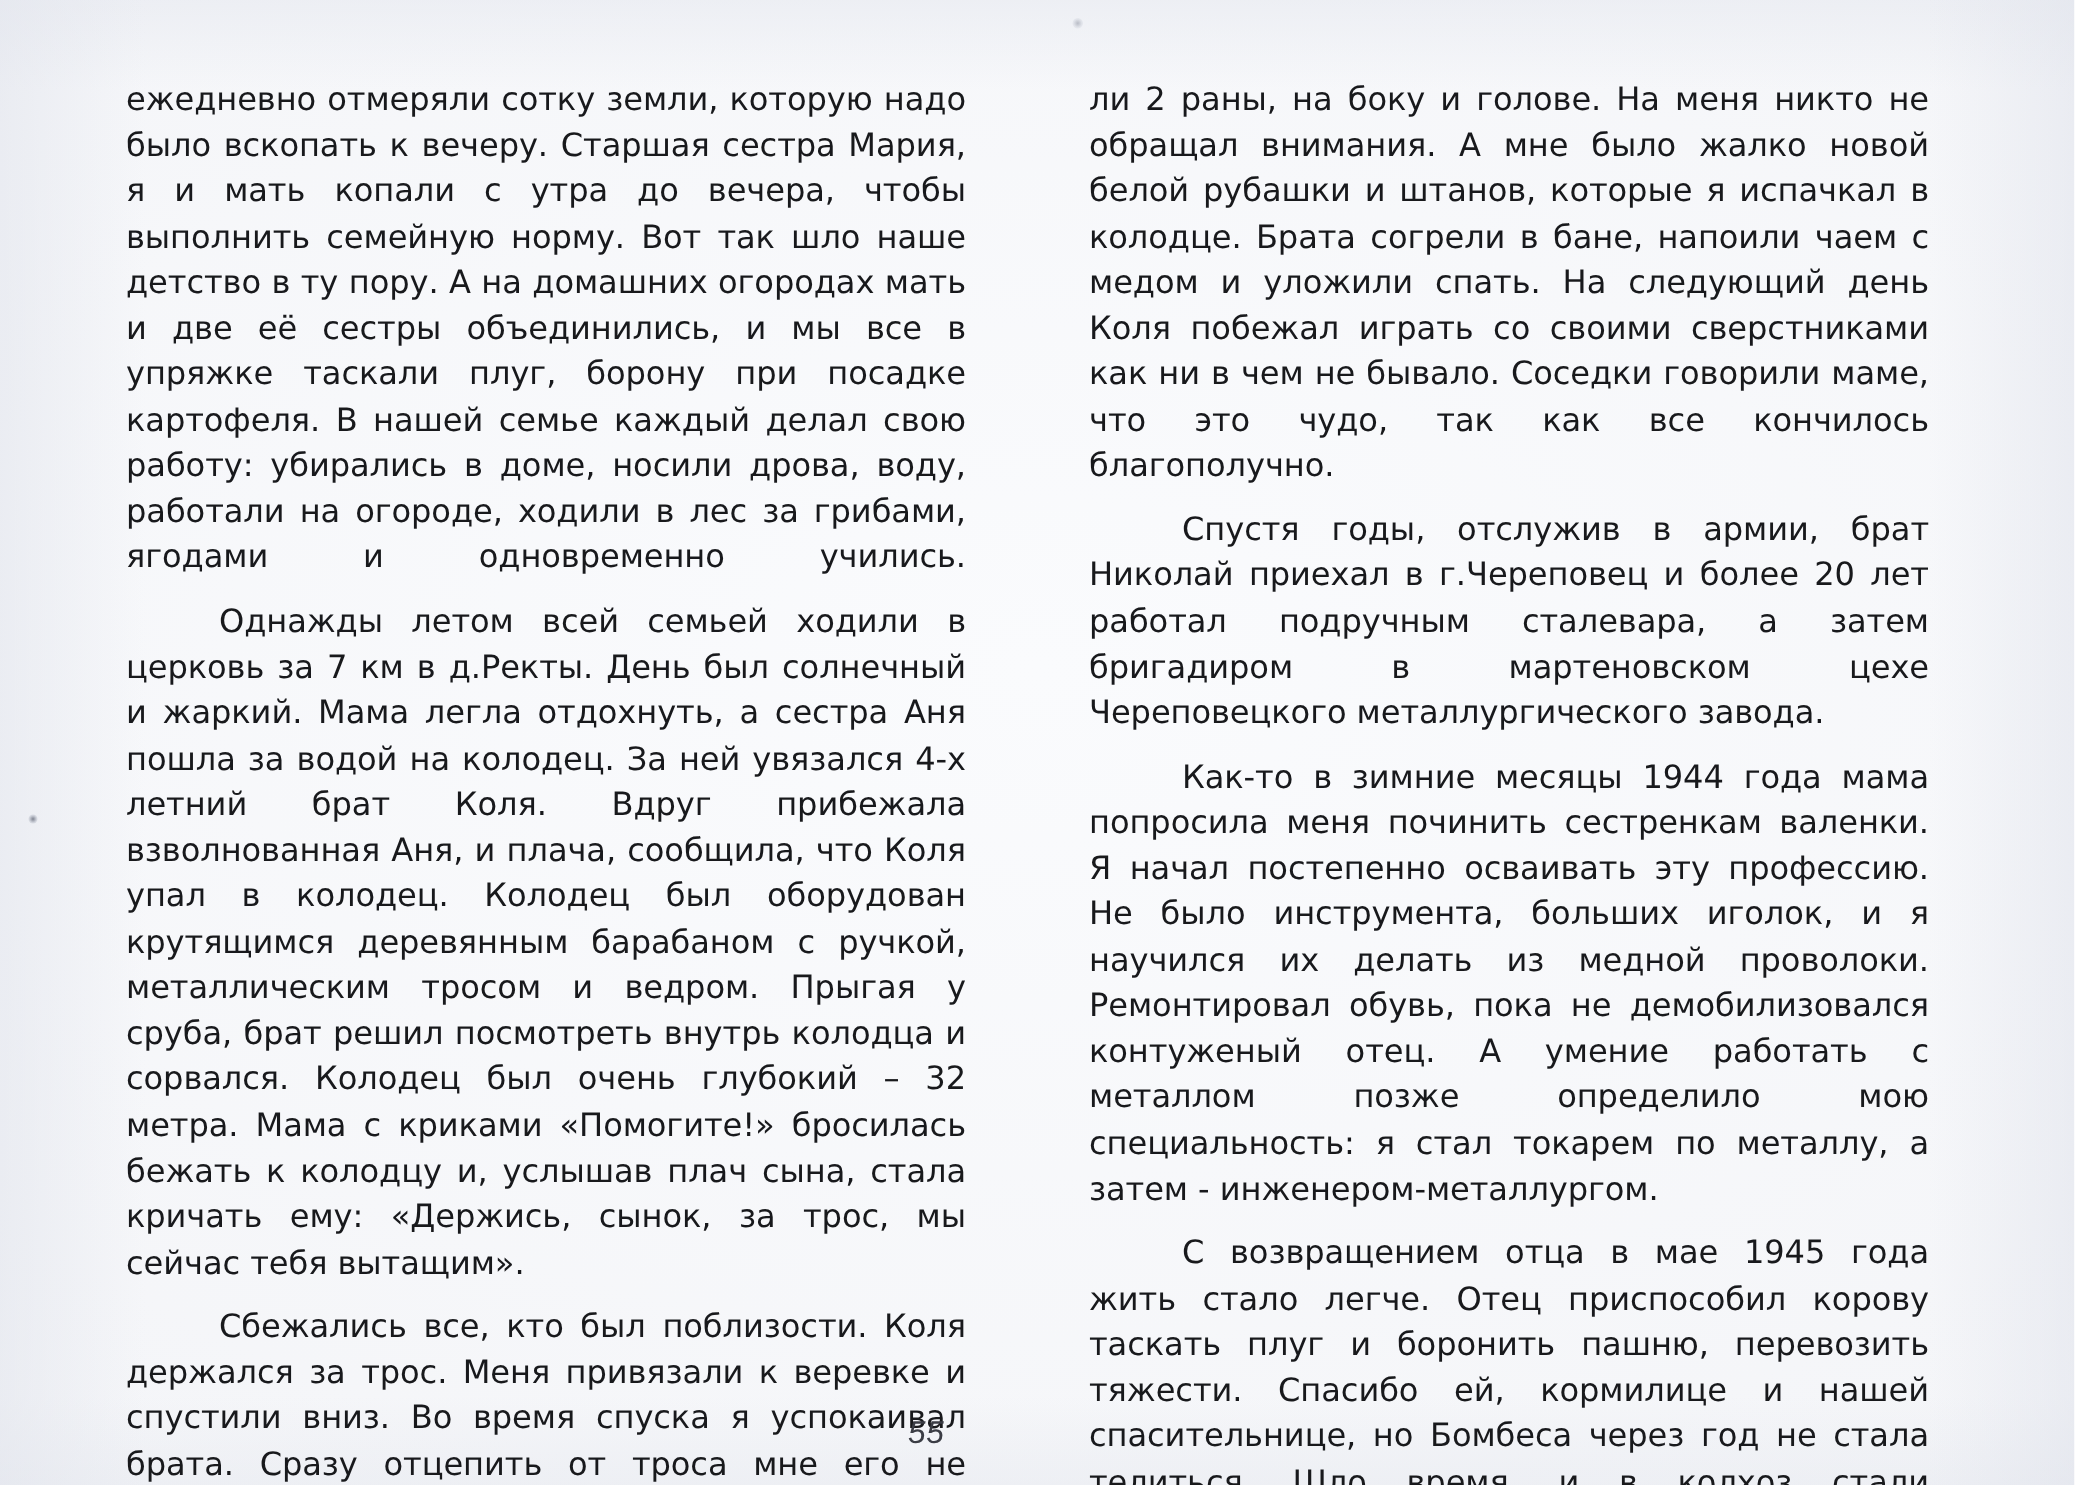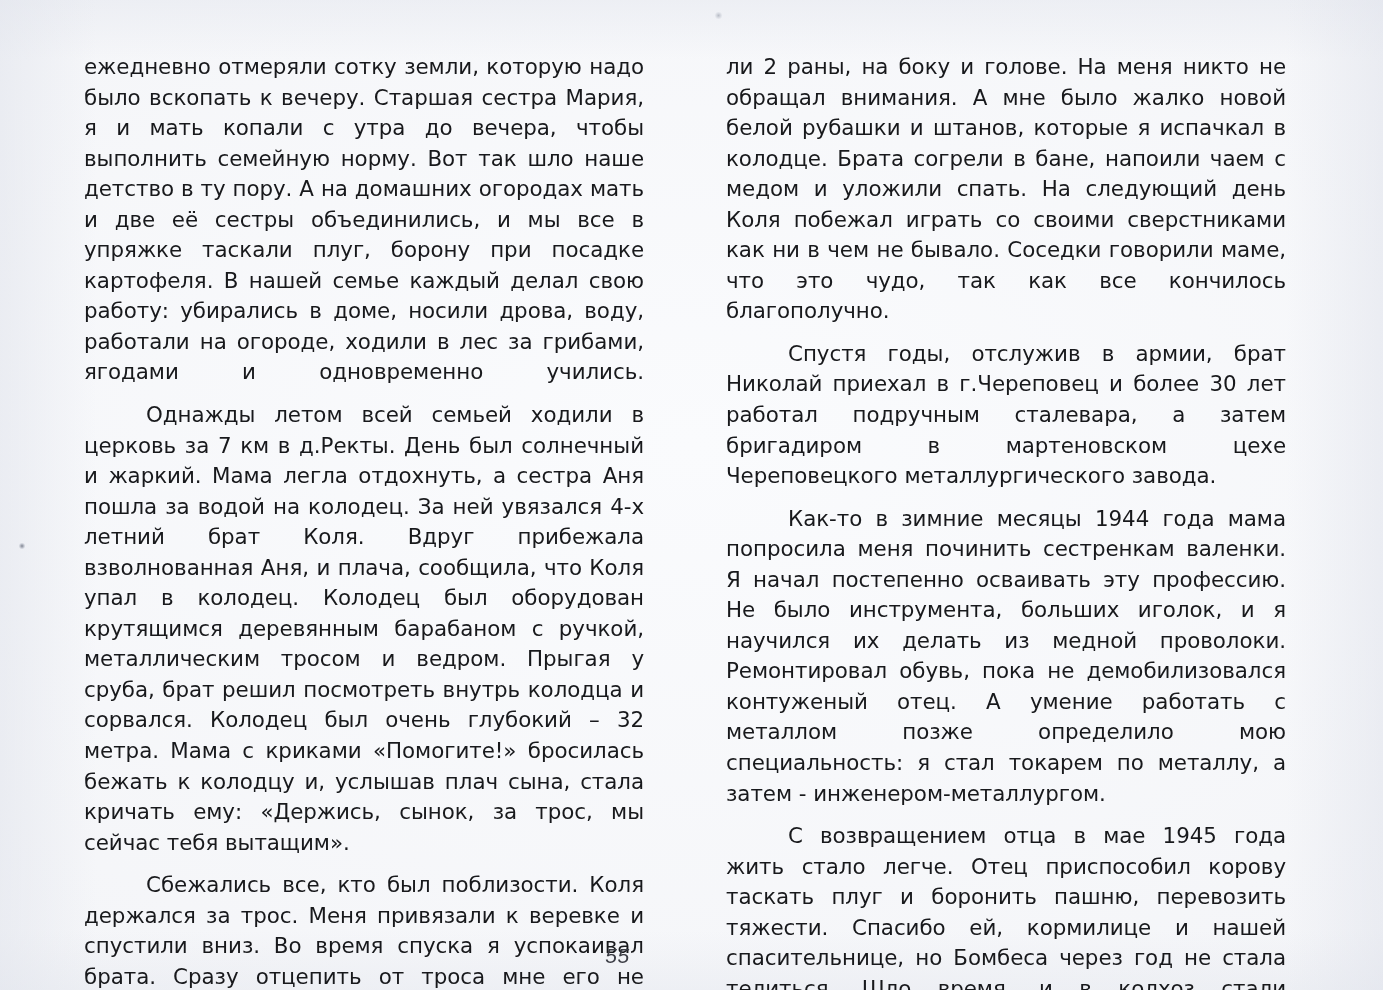--- a/index.html
+++ b/index.html
@@ -110,21 +110,21 @@
   <div id="columns">
 
     <div class="column left">
       <p class="cont">ежедневно отмеряли сотку земли, которую надо было вскопать к вечеру. Старшая сестра Мария,  я и мать копали с утра до вечера, чтобы выполнить семейную норму. Вот так шло наше детство в ту пору.  А на домашних огородах мать и две её сестры объединились,  и мы все в упряжке таскали плуг, борону при посадке картофеля. В нашей семье каждый делал свою работу: убирались в доме, носили дрова, воду, работали на огороде, ходили в лес за грибами, ягодами и одновременно учились.</p>
       <p class="indent">Однажды летом всей семьей ходили в церковь за 7 км в д.Ректы.  День был солнечный и жаркий. Мама легла отдохнуть, а сестра Аня пошла за водой на колодец. За ней увязался 4-х летний брат Коля. Вдруг прибежала взволнованная Аня, и плача, сообщила, что Коля упал в колодец.  Колодец был оборудован крутящимся деревянным барабаном с ручкой, металлическим тросом и ведром. Прыгая у сруба, брат решил посмотреть внутрь колодца и  сорвался.  Колодец был очень глубокий – 32 метра. Мама с криками «Помогите!» бросилась бежать к колодцу и,   услышав плач сына,   стала кричать ему: «Держись,  сынок,  за трос, мы сейчас тебя вытащим».</p>
       <p class="indent cont">Сбежались все, кто был поблизости. Коля держался за трос.   Меня привязали к веревке и спустили вниз. Во время спуска я успокаивал брата. Сразу отцепить от троса мне его не удалось, я отсоединял его ручки по пальчикам.   Наконец, он ухватился за меня, и я усадил его себе  на колени.  Сам я сидел на палке, привязанной к веревке. Во время подъема Коля крепко держался за меня. Когда нас подняли наверх,  все кинулись к брату. Он  дрожал от страха и холода. У него обнаружи-</p>
     </div>
 
     <div class="column right">
       <p>ли 2  раны, на боку и голове. На меня никто не обращал внимания.    А мне было жалко новой белой рубашки и штанов, которые я испачкал в колодце. Брата согрели в бане, напоили чаем с медом и уложили спать.    На следующий день Коля побежал играть со своими сверстниками как ни в чем не бывало. Соседки говорили маме, что это чудо, так как все кончилось благополучно.</p>
-      <p class="indent">Спустя годы, отслужив в  армии,  брат Николай приехал в г.Череповец и более 30 лет работал подручным сталевара, а затем бригадиром в мартеновском цехе Череповецкого металлургического завода.</p>
+      <p class="indent">Спустя годы, отслужив в  армии,  брат Николай приехал в г.Череповец и более 20 лет работал подручным сталевара, а затем бригадиром в мартеновском цехе Череповецкого металлургического завода.</p>
       <p class="indent">Как-то в зимние месяцы 1944 года мама попросила меня починить сестренкам валенки. Я начал постепенно осваивать эту профессию. Не было инструмента, больших иголок, и я научился их делать из медной проволоки. Ремонтировал обувь,  пока  не  демобилизовался  контуженый отец.   А умение работать с металлом позже определило мою специальность: я стал токарем по металлу, а затем - инженером-металлургом.</p>
       <p class="indent cont">С возвращением отца в мае 1945 года жить стало легче. Отец  приспособил корову таскать плуг и боронить пашню, перевозить тяжести. Спасибо ей, кормилице и нашей спасительнице, но Бомбеса через год не стала телиться. Шло время,  и в колхоз стали   поставлять лошадей, сбрую, повозки, семена и кое-что из техники.  Мы начали учиться. Работали на лошадях поводырями, на сушке сена и других  работах, не считая работы на домашних огородах. Этим питались и жили. Трудно было одеться, питаться, но надо было ходить в школу. Нужны были учебники, тетради.  Закончилась война. Сколько пережили на-</p>
     </div>
 
   </div>
 
   <div id="page-number">55</div>
 
 </div>
 

